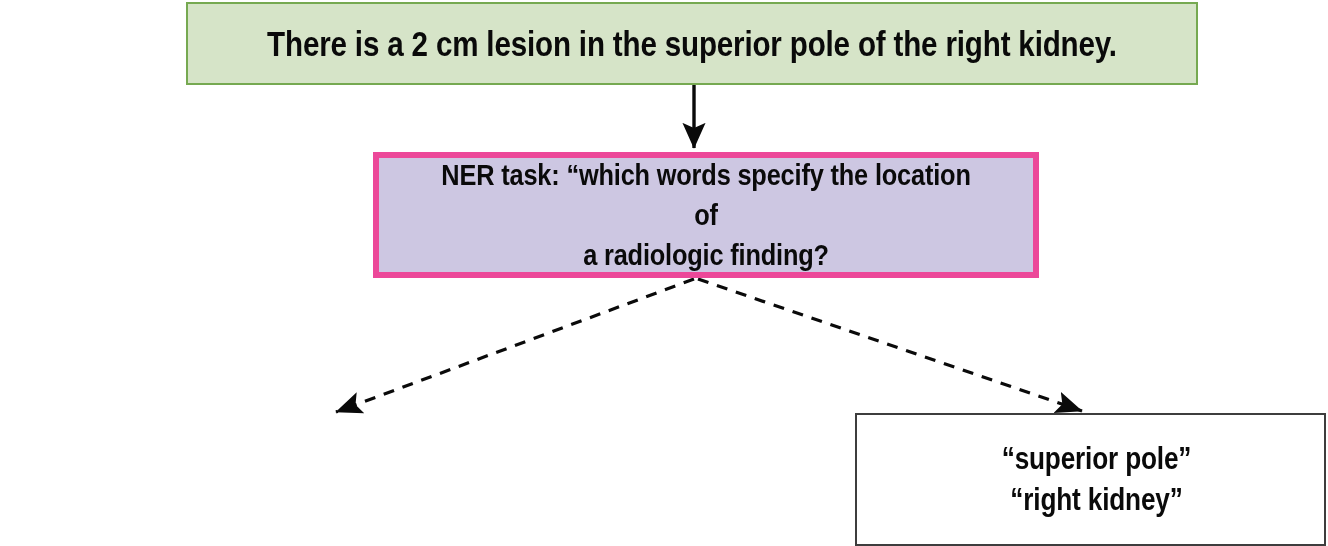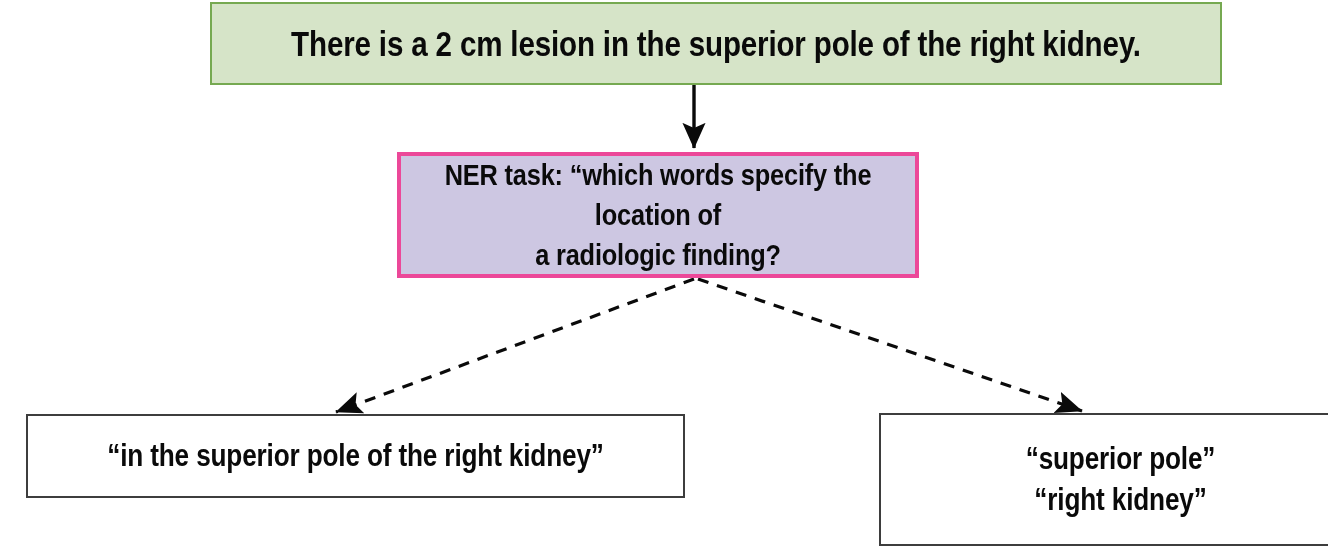--- a/index.html
+++ b/index.html
@@ -33,21 +33,20 @@
   }
 
   .node {
     position: absolute;
     box-sizing: border-box;
     display: flex;
     align-items: center;
     justify-content: center;
     text-align: center;
     z-index: 2;
-    margin-left: 24px;
   }
 
   .node-text {
     display: block;
     width: 100%;
     color: #0a0a0a;
     font-weight: 700;
     line-height: 1.14;
     letter-spacing: -0.2px;
     transform: scaleX(0.845);
@@ -65,24 +64,24 @@
     border: 2px solid #76a951;
   }
   #node-source-sentence .node-text {
     font-size: 35px;
   }
 
   
   #node-task-prompt {
     left: 373px;
     top: 152px;
-    width: 522px;
+    width: 666px;
     height: 126px;
     background: #cdc7e2;
-    border: 4px solid #ec4899;
+    border: 6px solid #ec4899;
   }
   #node-task-prompt .node-text {
     font-size: 30px;
     line-height: 1.33;
   }
 
   
   #node-output-span {
     left: 2px;
     top: 414px;
@@ -133,22 +132,19 @@
 
   <div class="node" id="node-source-sentence">
     <span class="node-text">There is a 2 cm lesion in the superior pole of the right kidney.</span>
   </div>
 
   <div class="node" id="node-task-prompt">
     <span class="node-text">NER task: “which words specify the location of
 a radiologic finding?</span>
   </div>
 
-  <div class="node" id="node-output-span">
-    <span class="node-text">“in the superior pole of the right kidney”</span>
-  </div>
 
   <div class="node" id="node-output-entities">
     <span class="node-text">“superior pole”
 “right kidney”</span>
   </div>
 
 </div>
 
 </body></html>

